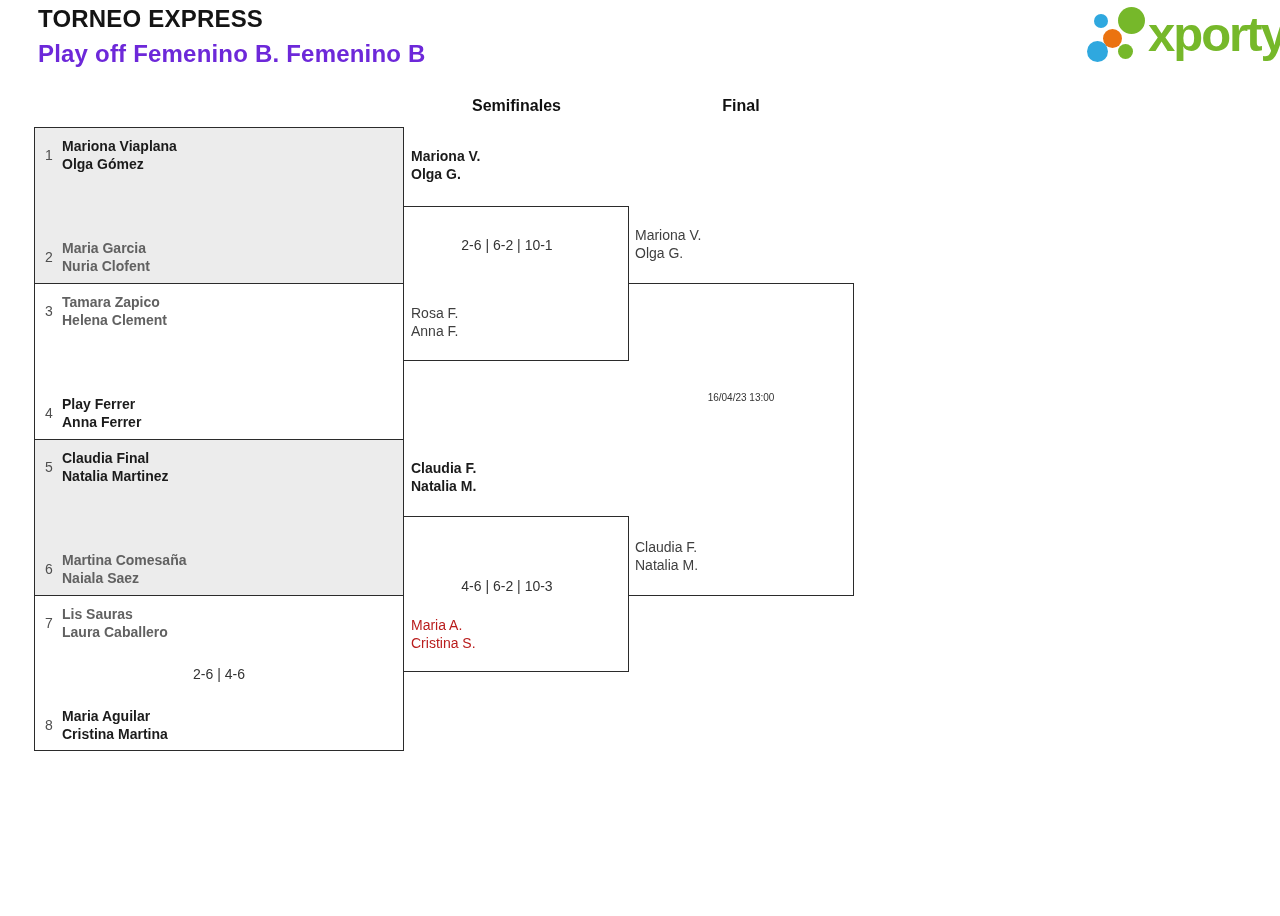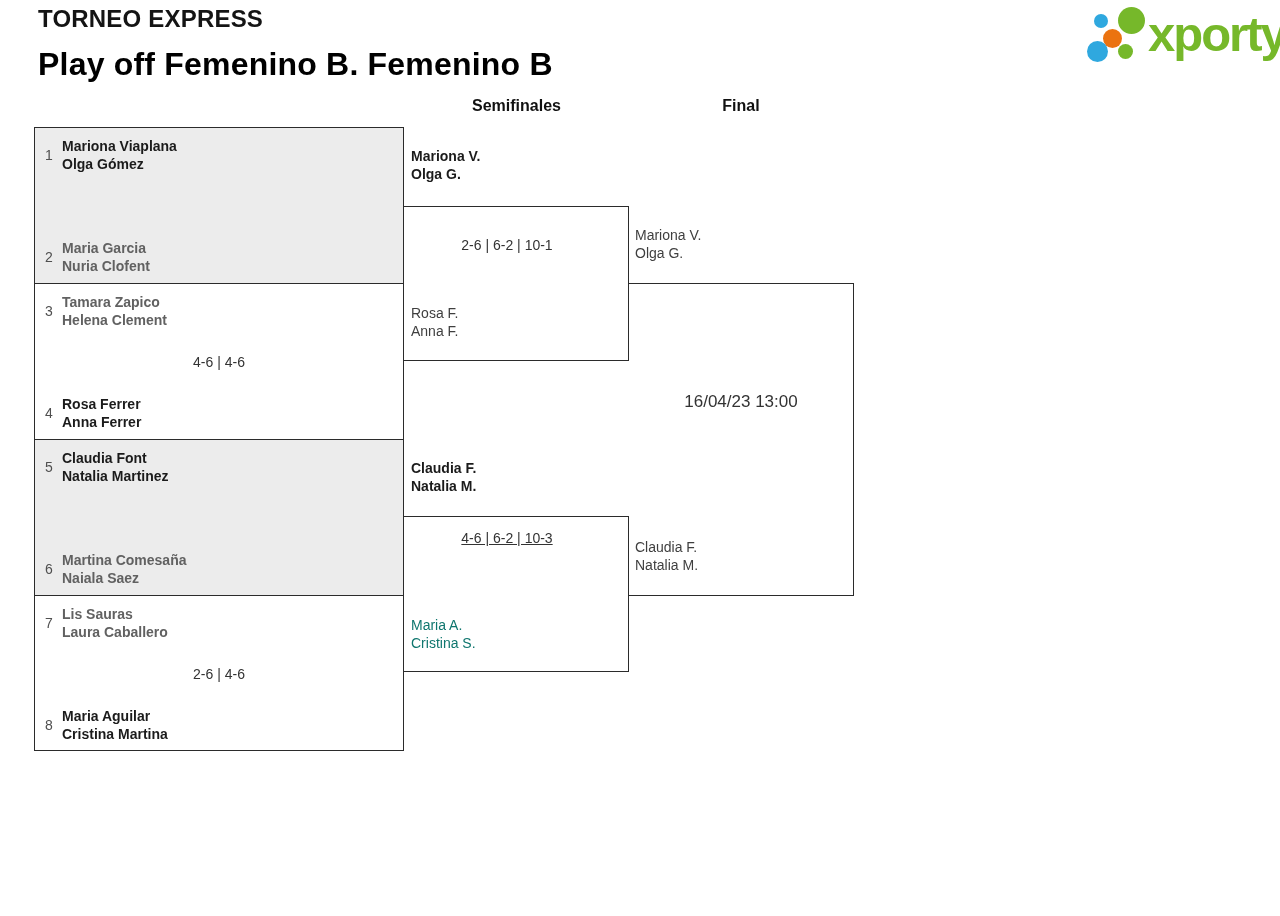--- a/index.html
+++ b/index.html
@@ -13,22 +13,22 @@
   }
   .page { position: absolute; inset: 0; margin-left: 34px; }
 
   
   .title {
     position: absolute; left: 4px; top: 2px;
     font-size: 24px; font-weight: 700; color: #141414;
     line-height: 33px; letter-spacing: 0.2px;
   }
   .subtitle {
-    position: absolute; left: 4px; top: 48px;
-    font-size: 32px; font-weight: 700; color: #000000;
+    position: absolute; left: 4px; top: 37px;
+    font-size: 24px; font-weight: 700; color: #6d28d9;
     line-height: 33px; letter-spacing: 0.2px;
   }
 
   
   .logo { position: absolute; left: 1048px; top: 0; width: 232px; height: 72px; }
   .dot { position: absolute; border-radius: 50%; }
   .dot-blue-small  { left: 12px; top: 14px; width: 14px; height: 14px; }
   .dot-green-big   { left: 36px; top: 7px;  width: 27px; height: 27px; }
   .dot-orange      { left: 21px; top: 29px; width: 19px; height: 19px; }
   .dot-blue-big    { left: 5px;  top: 41px; width: 21px; height: 21px; }
@@ -86,36 +86,36 @@
     position: absolute; left: 369px; width: 226px;
     border: 1px solid #2b2b2b; background: transparent;
   }
   .sf1 { top: 206px; height: 155px; }
   .sf2 { top: 516px; height: 156px; }
 
   .abs-team { position: absolute; }
   .sf1-winner { left: 377px; top: 147px; }
   .sf1-loser  { left: 377px; top: 304px; color: #3f3f3f; }
   .sf2-winner { left: 377px; top: 459px; }
-  .sf2-loser  { left: 377px; top: 616px; color: #0f766e; }
+  .sf2-loser  { left: 377px; top: 616px; color: #b91c1c; }
   .sf-score-band { position: absolute; left: 369px; width: 208px; }
   .sf1-score { top: 237px; }
-  .sf2-score { top: 530px; text-decoration: underline; }
+  .sf2-score { top: 578px; }
 
   .final-box {
     position: absolute; left: 594px; top: 283px; width: 226px; height: 313px;
     border-top: 1px solid #2b2b2b;
     border-right: 1px solid #2b2b2b;
     border-bottom: 1px solid #2b2b2b;
   }
   .final-team-top    { left: 601px; top: 226px; font-weight: 400; color: #3f3f3f; }
   .final-team-bottom { left: 601px; top: 538px; font-weight: 400; color: #3f3f3f; }
   .final-date {
     position: absolute; left: 594px; top: 392px; width: 226px;
-    text-align: center; font-size: 17px; color: #333;
+    text-align: center; font-size: 10px; color: #333;
   }
 </style>
 </head>
 <body>
 
 <div class="page">
 
   <div class="title">TORNEO EXPRESS</div>
   <div class="subtitle">Play off Femenino B. Femenino B</div>
 
@@ -143,32 +143,31 @@
       <div>Nuria Clofent</div>
     </div>
   </div>
 
   <div class="qf-box qf2">
     <div class="seed top">3</div>
     <div class="team loser qf-team top">
       <div>Tamara Zapico</div>
       <div>Helena Clement</div>
     </div>
-    <div class="score qf-score">4-6 | 4-6</div>
     <div class="seed bottom">4</div>
     <div class="team winner qf-team bottom">
-      <div>Rosa Ferrer</div>
+      <div>Play Ferrer</div>
       <div>Anna Ferrer</div>
     </div>
   </div>
 
   <div class="qf-box qf3 alt">
     <div class="seed top">5</div>
     <div class="team winner qf-team top">
-      <div>Claudia Font</div>
+      <div>Claudia Final</div>
       <div>Natalia Martinez</div>
     </div>
     <div class="seed bottom">6</div>
     <div class="team loser qf-team bottom">
       <div>Martina Comesaña</div>
       <div>Naiala Saez</div>
     </div>
   </div>
 
   <div class="qf-box qf4">

